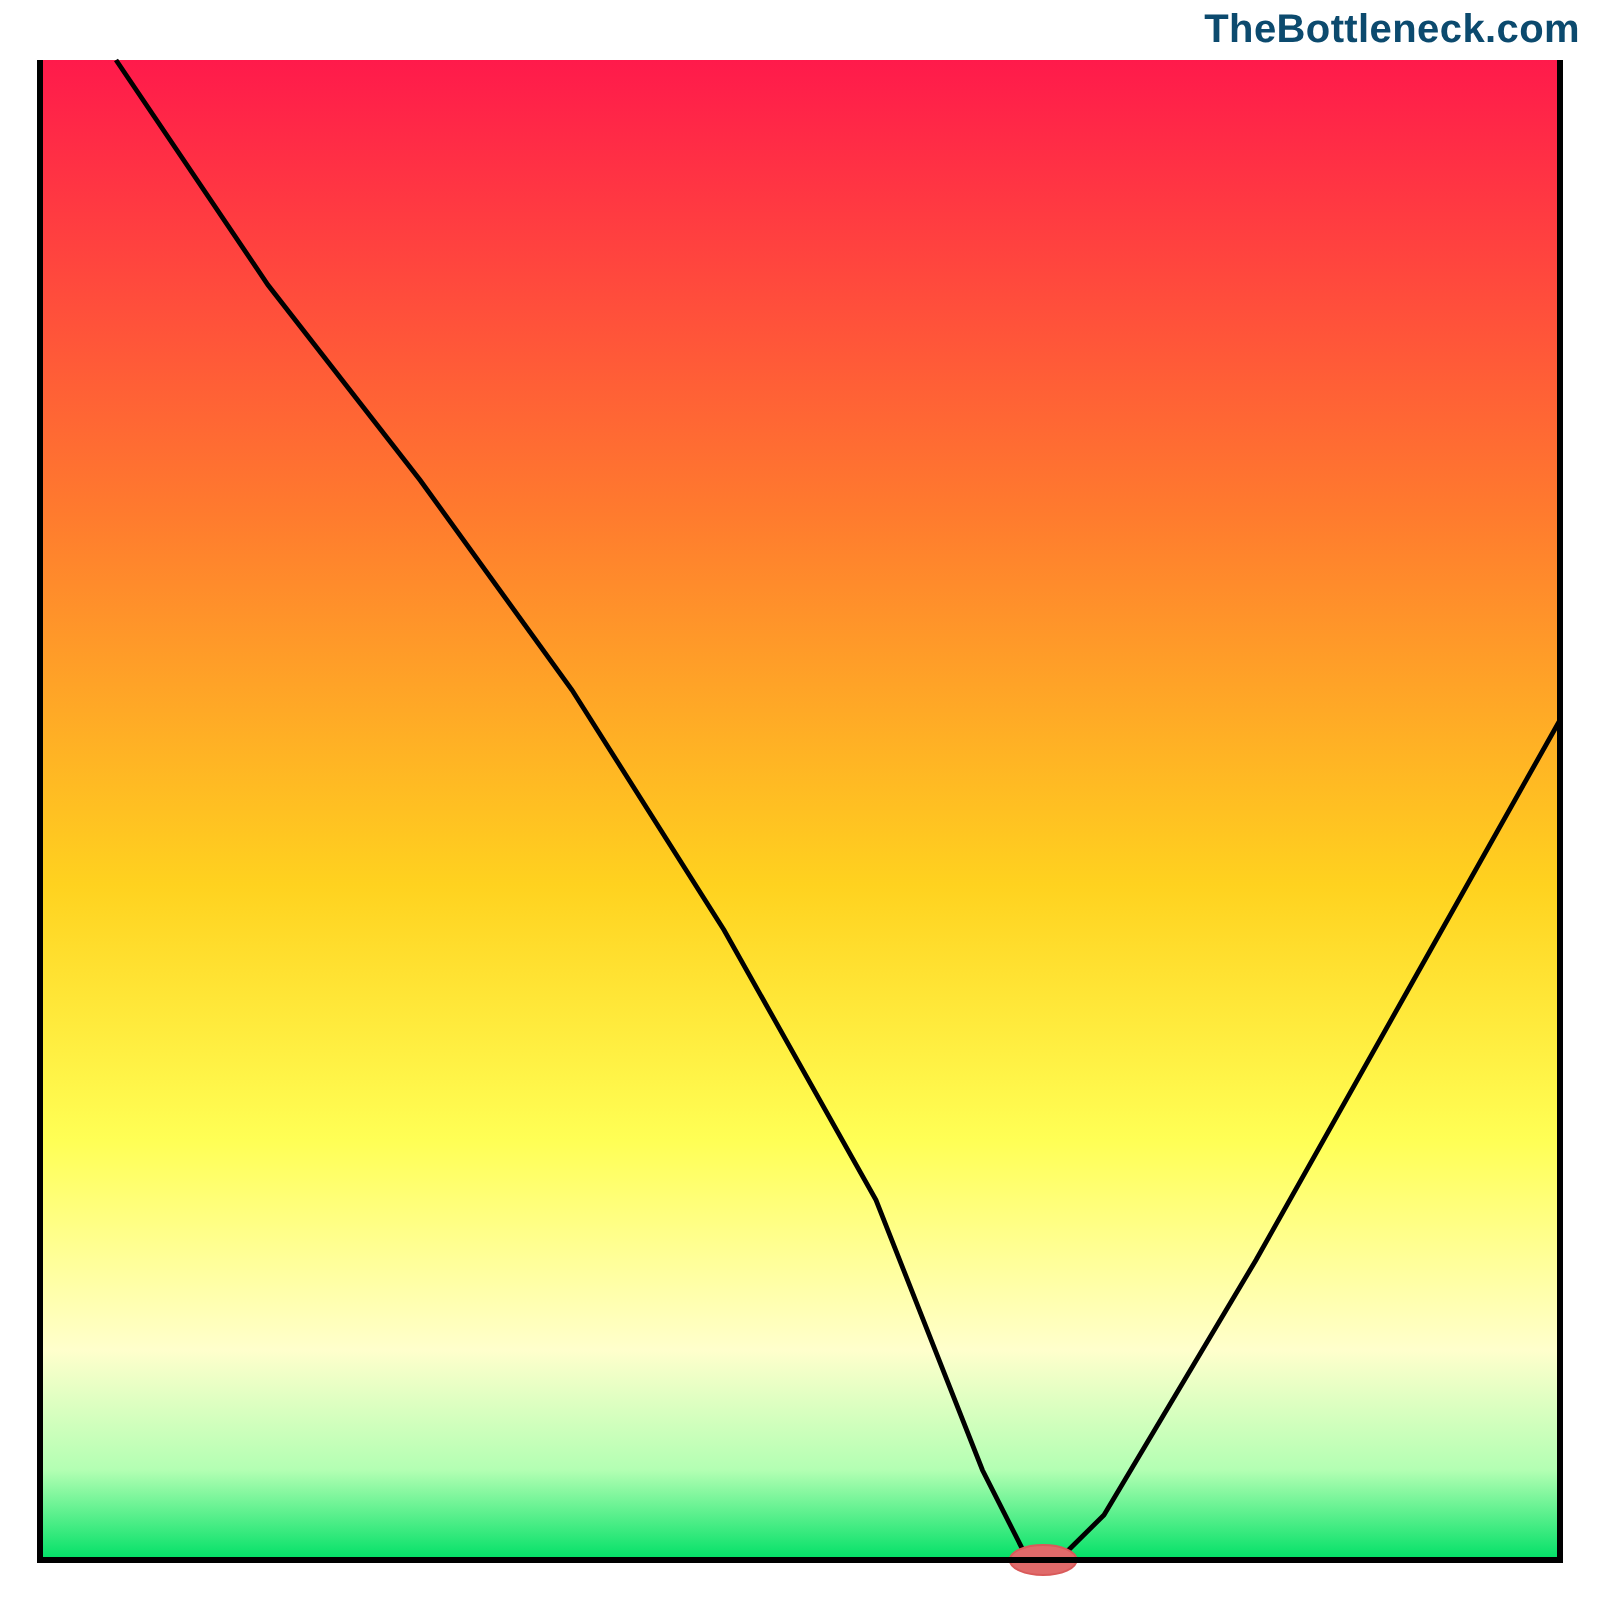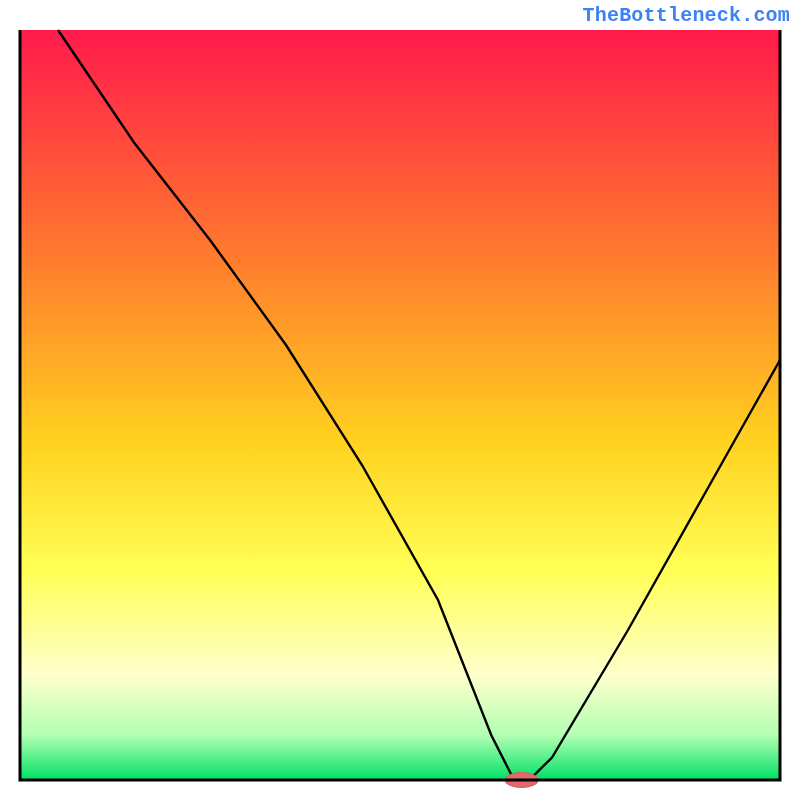--- a/index.html
+++ b/index.html
@@ -18,23 +18,22 @@
   }
   svg {
     display: block;
   }
   .attribution {
     position: absolute;
     top: 4px;
     right: 10px;
     font-size: 20px;
     font-weight: 600;
-    color: #3b82f6;
+    color: #0c4a6e;
     letter-spacing: 0.2px;
-    font-family: Liberation Mono, monospace;
   }
 </style>
 </head>
 <body>
 
 <div class="chart-wrap">
 
   <div class="attribution">TheBottleneck.com</div>
 
   <svg width="800" height="800" viewBox="0 0 800 800">

